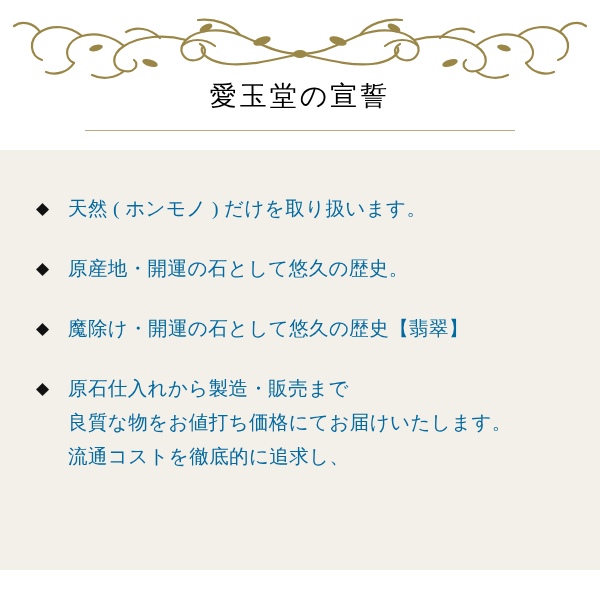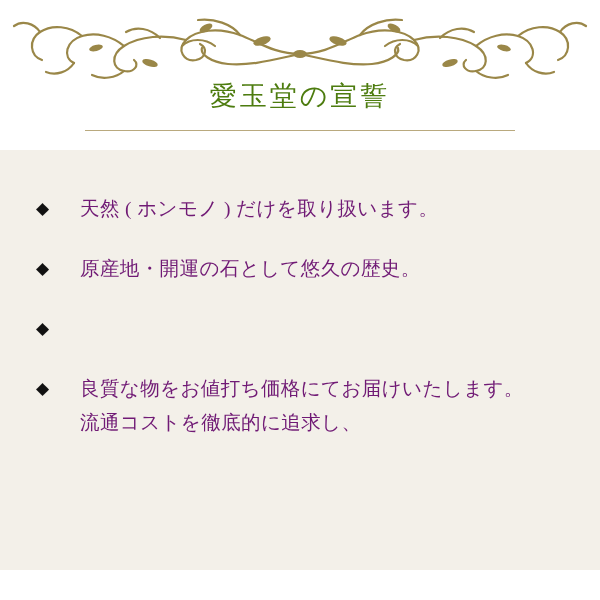--- a/index.html
+++ b/index.html
@@ -38,21 +38,21 @@
   .title-block {
     position: absolute;
     top: 78px;
     left: 0;
     width: 600px;
     text-align: center;
   }
   .title {
     font-size: 27px;
     letter-spacing: 3px;
-    color: #4d7c0f;
+    color: #000000;
     font-weight: normal;
     margin: 0;
     line-height: 1.4;
   }
   .title-rule {
     width: 430px;
     height: 1px;
     background: #b9a97e;
     margin: 14px auto 0 auto;
   }
@@ -91,24 +91,23 @@
     color: #111111;
     text-align: left;
   }
 
   .lines {
     flex: 1 1 auto;
   }
   .line {
     font-size: 19.5px;
     line-height: 34px;
-    color: #701a75;
+    color: #0369a1;
     letter-spacing: 0.4px;
     white-space: nowrap;
-    margin-left: 12px;
   }
 </style>
 </head>
 <body>
 
 <div class="page">
 
   <div class="ornament">
     <svg width="600" height="80" viewBox="0 0 600 80" xmlns="http://www.w3.org/2000/svg">
       <g fill="none" stroke="#9a8748" stroke-width="2.2" stroke-linecap="round">
@@ -171,26 +170,28 @@
       <div class="item">
         <div class="bullet">◆</div>
         <div class="lines">
           <div class="line">原産地・開運の石として悠久の歴史。</div>
         </div>
       </div>
 
       <div class="item">
         <div class="bullet">◆</div>
         <div class="lines">
+          <div class="line">魔除け・開運の石として悠久の歴史【翡翠】</div>
         </div>
       </div>
 
       <div class="item">
         <div class="bullet">◆</div>
         <div class="lines">
+          <div class="line">原石仕入れから製造・販売まで</div>
           <div class="line">良質な物をお値打ち価格にてお届けいたします。</div>
           <div class="line">流通コストを徹底的に追求し、</div>
         </div>
       </div>
 
     </div>
   </div>
 
 </div>
 

